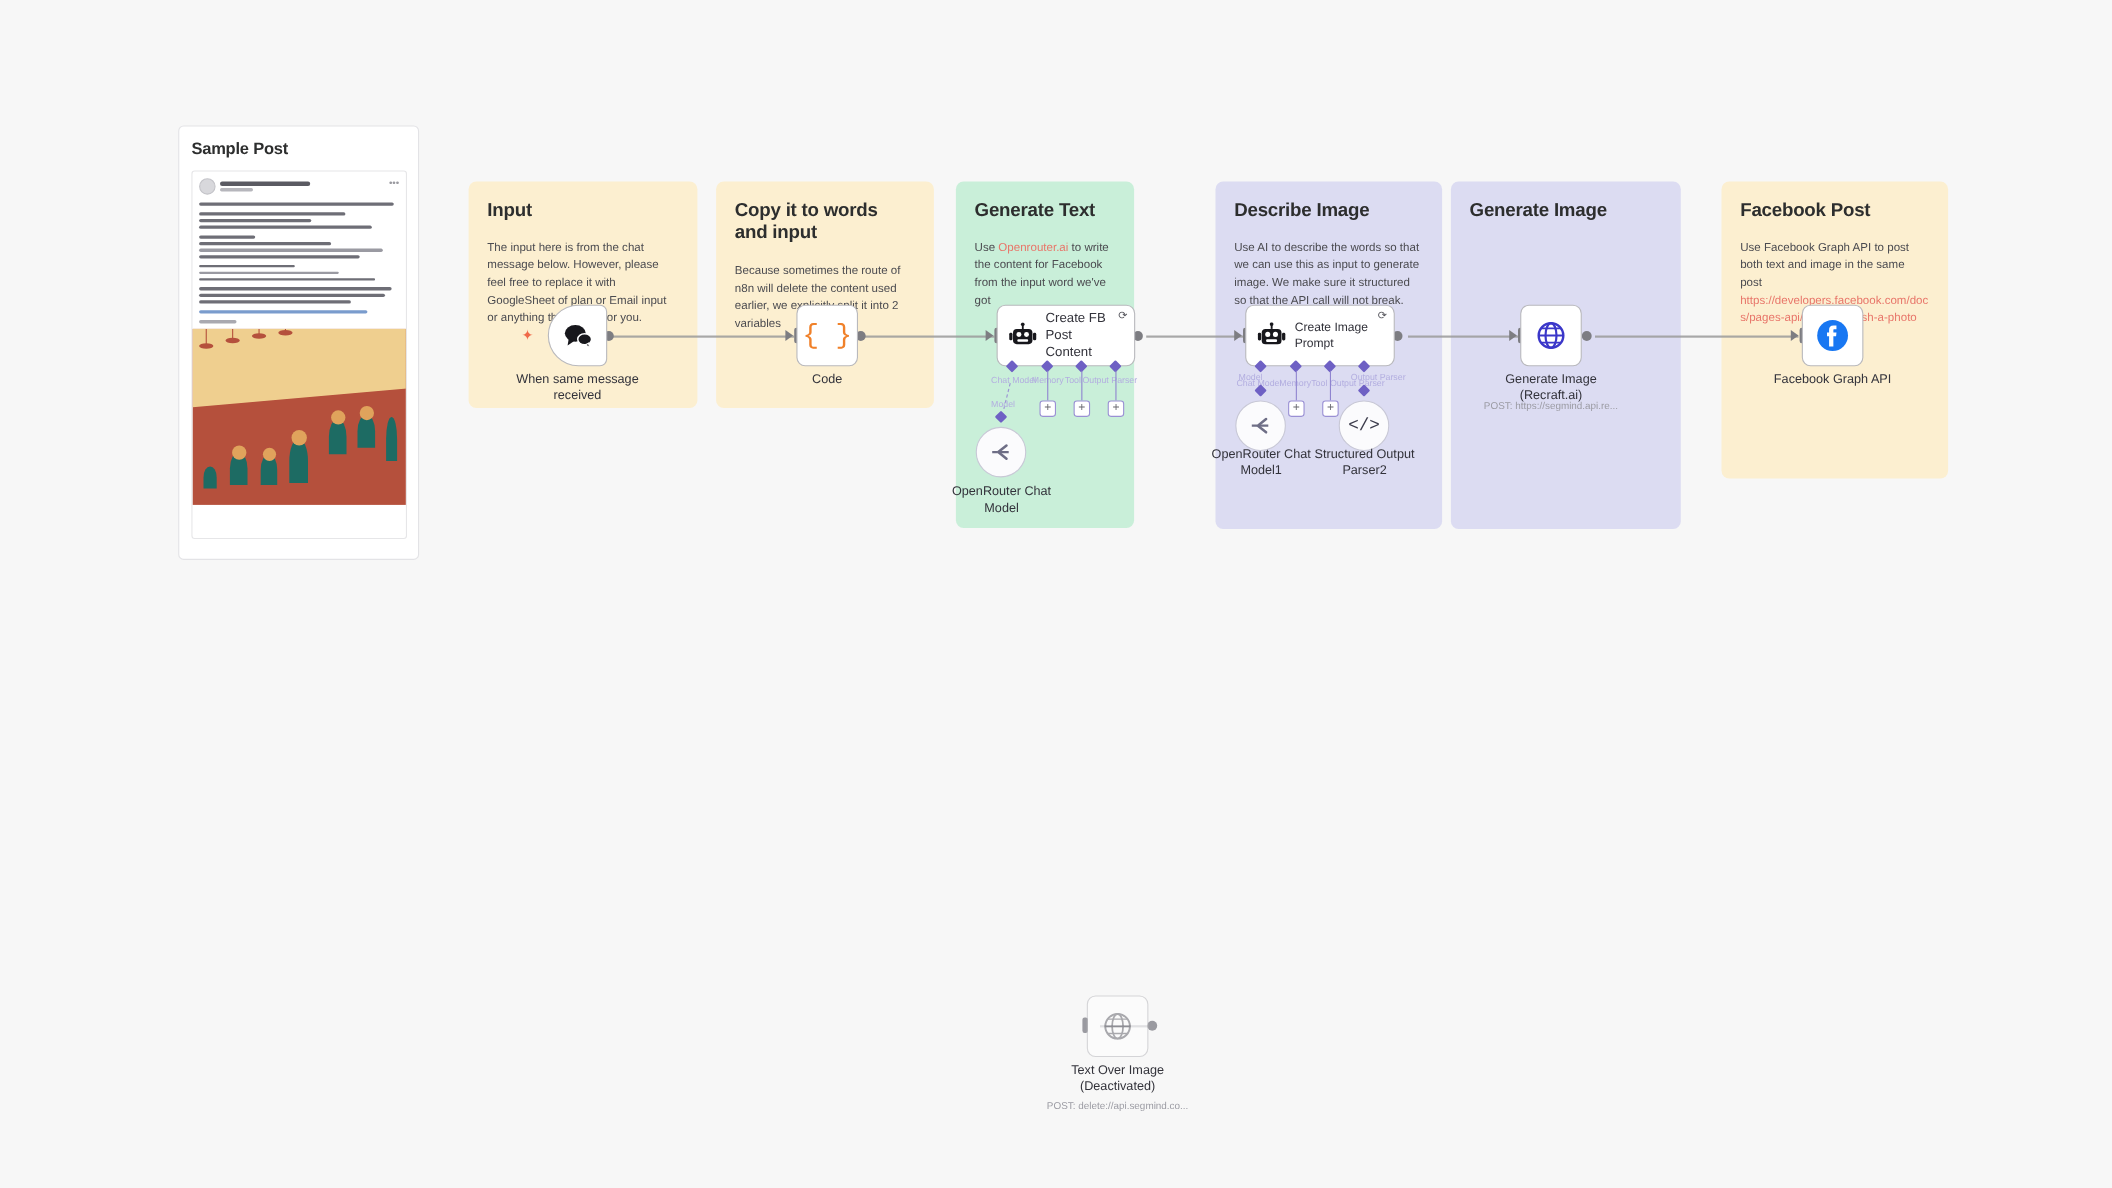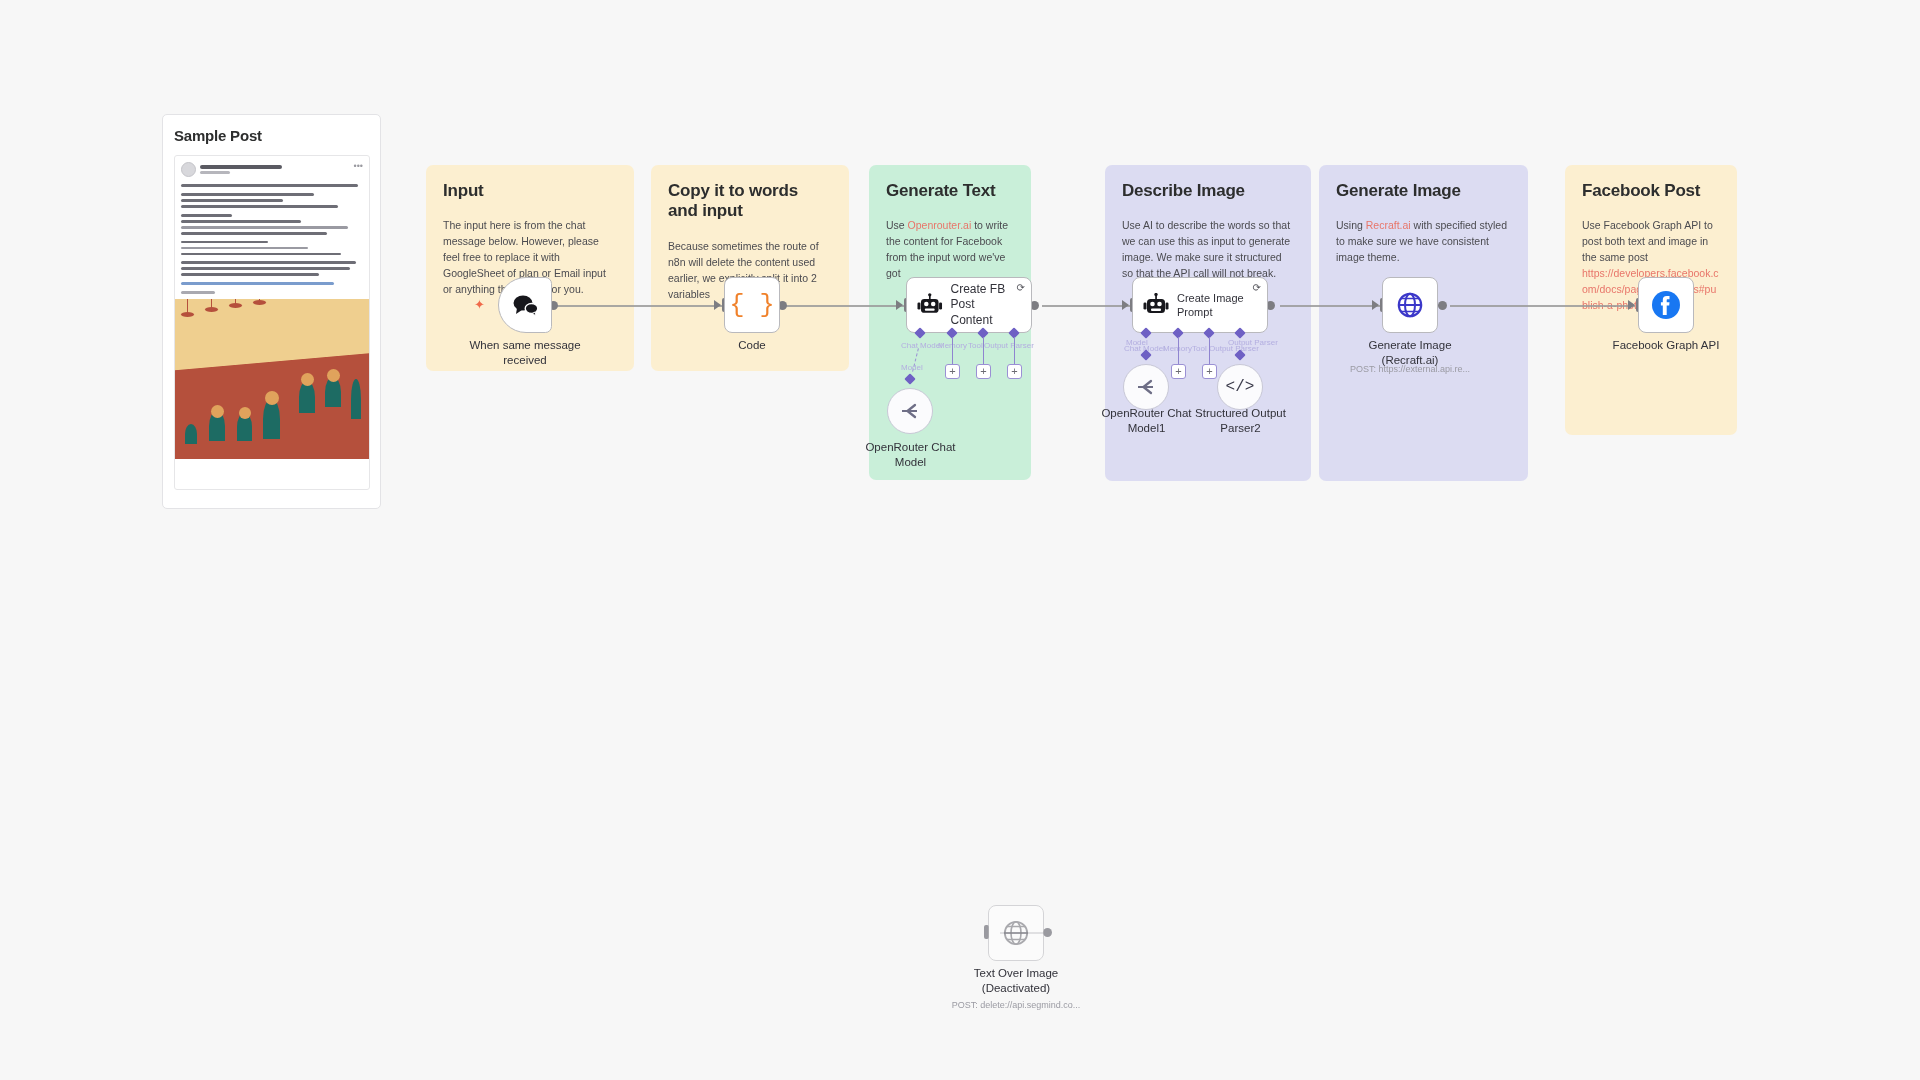--- a/index.html
+++ b/index.html
@@ -310,24 +310,23 @@
     <div class="sticky-body"><span>Use </span><span class="lnk">Openrouter.ai</span><span> to write the content for Facebook from the input word we've got</span></div>
   </div>
 
   <div class="sticky purple" style="left:1105px; top:165px; width:206px; height:316px;">
     <div class="sticky-title">Describe Image</div>
     <div class="sticky-body">Use AI to describe the words so that we can use this as input to generate image. We make sure it structured so that the API call will not break.</div>
   </div>
 
   <div class="sticky purple" style="left:1319px; top:165px; width:209px; height:316px;">
     <div class="sticky-title">Generate Image</div>
-    <div class="sticky-body"><span>Using </span><span class="lnk">Recraft.ai</span><span> with specified styled to make sure we have consistent image theme.</span></div>
-  </div>
-
-  <div class="sticky yellow" style="left:1565px; top:165px; width:172px; height:270px;">
+  </div>
+
+  <div class="sticky yellow" style="left:1565px; top:165px; width:206px; height:270px;">
     <div class="sticky-title">Facebook Post</div>
     <div class="sticky-body"><span>Use Facebook Graph API to post both text and image in the same post</span><span class="urlwrap">https://developers.facebook.com/docs/pages-api/posts#publish-a-photo</span></div>
   </div>
 
   <div class="conn" style="left:555px; top:305px; width:167px;"></div>
   <div class="conn-dot" style="left:549px; top:301px;"></div>
   <div class="conn-arrow" style="left:714px; top:300px;"></div>
   <div class="in-port" style="left:722px; top:298px;"></div>
 
   <div class="conn" style="left:784px; top:305px; width:120px;"></div>
@@ -459,21 +458,21 @@
   <div class="node" style="left:1382px; top:277px; width:56px; height:56px;">
     <svg width="28" height="28" viewBox="0 0 28 28">
       <circle cx="14" cy="14" r="11.2" fill="none" stroke="#3b37c9" stroke-width="2.2"></circle>
       <ellipse cx="14" cy="14" rx="5" ry="11.2" fill="none" stroke="#3b37c9" stroke-width="2"></ellipse>
       <path d="M3 14 H25" stroke="#3b37c9" stroke-width="2" fill="none"></path>
       <path d="M5 7.5 H23 M5 20.5 H23" stroke="#3b37c9" stroke-width="1.6" fill="none"></path>
     </svg>
   </div>
   <div class="node-label" style="left:1350px; top:338px; width:120px;">Generate Image
 (Recraft.ai)</div>
-  <div class="node-sublabel" style="left:1340px; top:364px; width:140px;">POST: https://external.api.re...</div>
+  <div class="node-sublabel" style="left:1340px; top:364px; width:140px;">POST: https://segmind.api.re...</div>
 
   <div class="node" style="left:1638px; top:277px; width:56px; height:56px;">
     <svg width="32" height="32" viewBox="0 0 32 32">
       <circle cx="16" cy="16" r="14" fill="#1877f2"></circle>
       <path d="M19.2 16.6h-2.5V26h-3.9v-9.4h-1.9v-3.3h1.9v-2.2c0-2.6 1.1-4.1 4.1-4.1h2.6v3.3h-1.6c-1.2 0-1.2.4-1.2 1.2v1.8h2.8l-.3 3.3z" fill="#ffffff"></path>
     </svg>
   </div>
   <div class="node-label" style="left:1606px; top:338px; width:120px;">Facebook Graph API</div>
 
   <div class="in-port" style="left:984px; top:925px; background:#9a9aa0;"></div>

